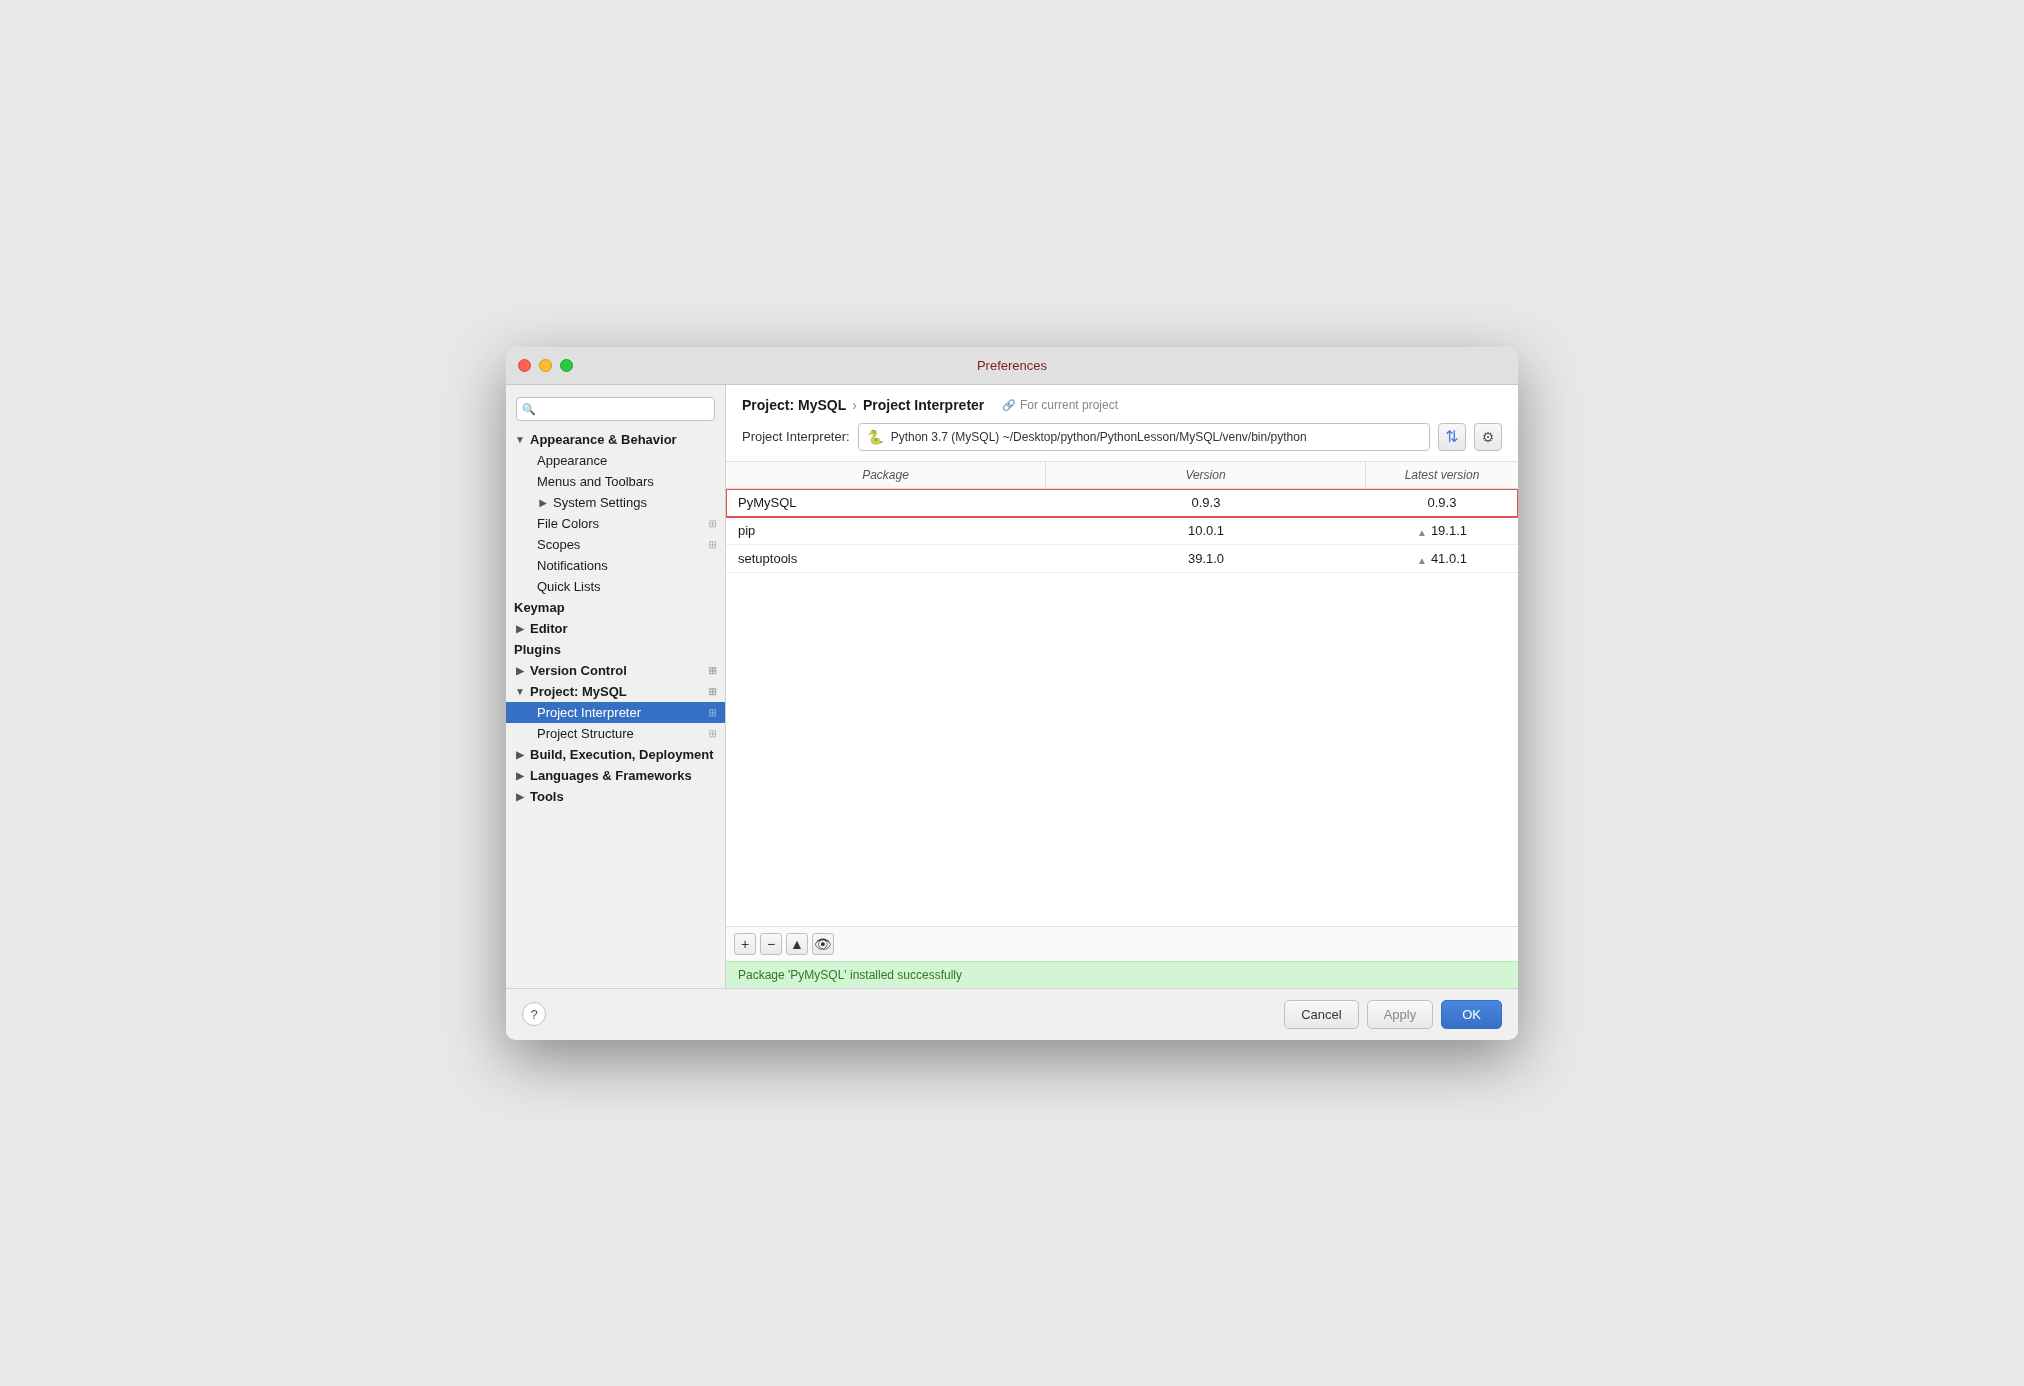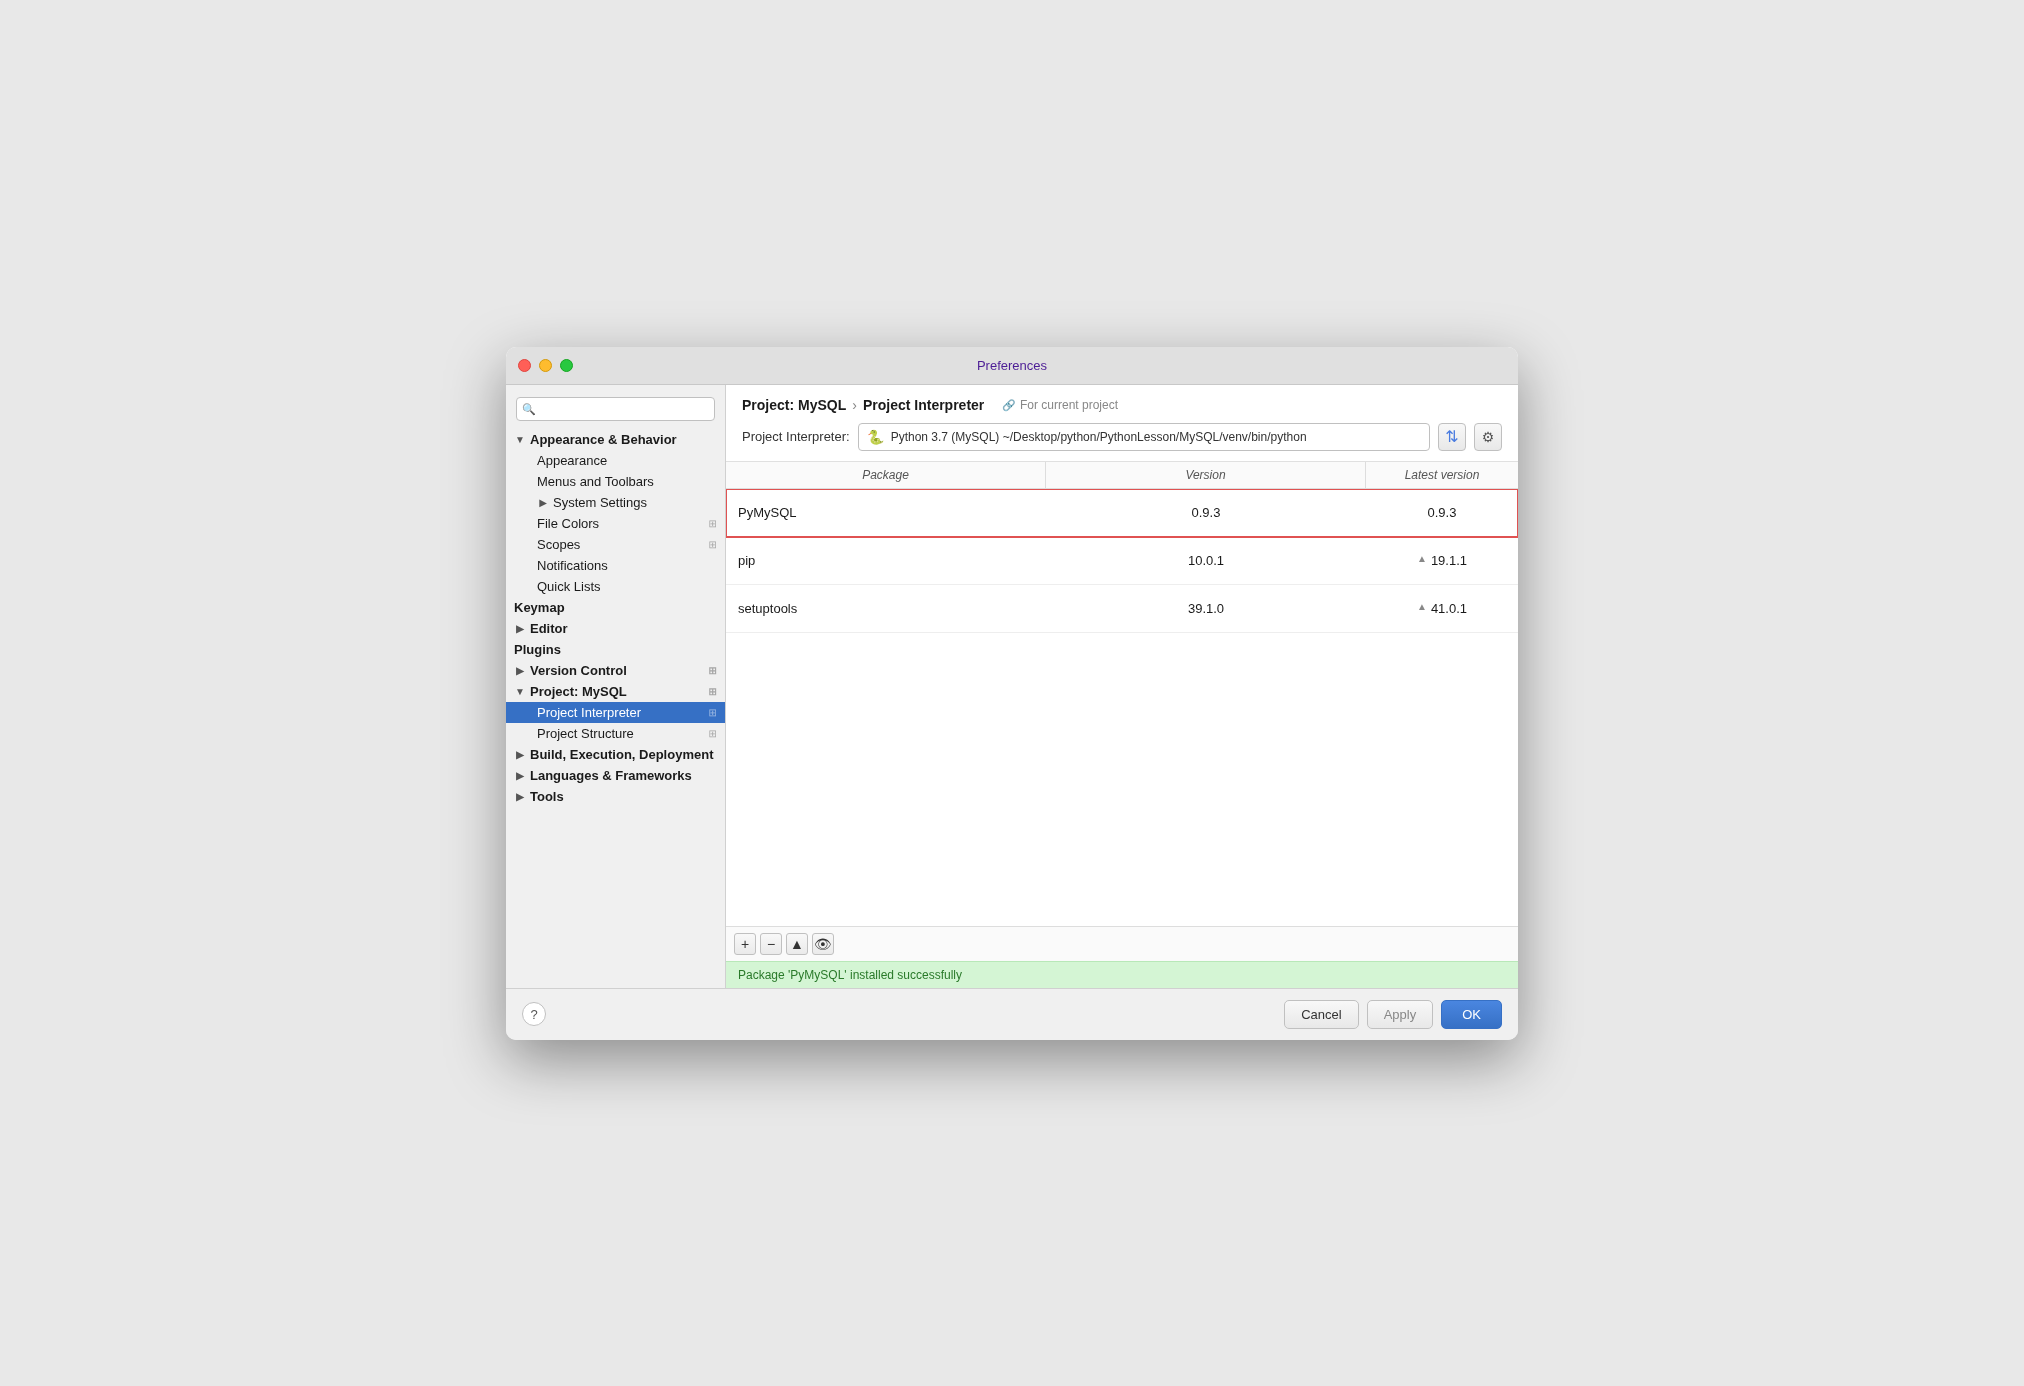--- a/index.html
+++ b/index.html
@@ -42,21 +42,21 @@
     .traffic-light {
       width: 13px;
       height: 13px;
       border-radius: 50%;
     }
     .tl-close { background: #ff5f57; border: 1px solid #e0443e; }
     .tl-minimize { background: #febc2e; border: 1px solid #d49a0a; }
     .tl-maximize { background: #28c840; border: 1px solid #14a620; }
     .titlebar-title {
       font-size: 13px;
-      color: #4c1d95;
+      color: #7f1d1d;
       font-weight: 500;
     }
     .content {
       display: flex;
       flex: 1;
       overflow: hidden;
     }
     .sidebar {
       width: 220px;
       background: #f0f0f0;
@@ -254,25 +254,25 @@
       grid-template-columns: 320px 320px 1fr;
       border-bottom: 1px solid #eee;
       cursor: pointer;
     }
     .table-row.selected {
       background: #fff;
       outline: 2px solid #e05252;
       outline-offset: -1px;
     }
     .table-cell {
-      padding: 16px 12px;
+      padding: 6px 12px;
       font-size: 13px;
       color: #1a1a1a;
       display: flex;
-      align-items: flex-start;
+      align-items: flex-end;
     }
     .table-cell.version { justify-content: center; }
     .table-cell.latest { justify-content: center; }
     .upgrade-arrow {
       color: #888;
       margin-right: 4px;
       font-size: 10px;
     }
     .toolbar-bottom {
       padding: 6px 8px;

